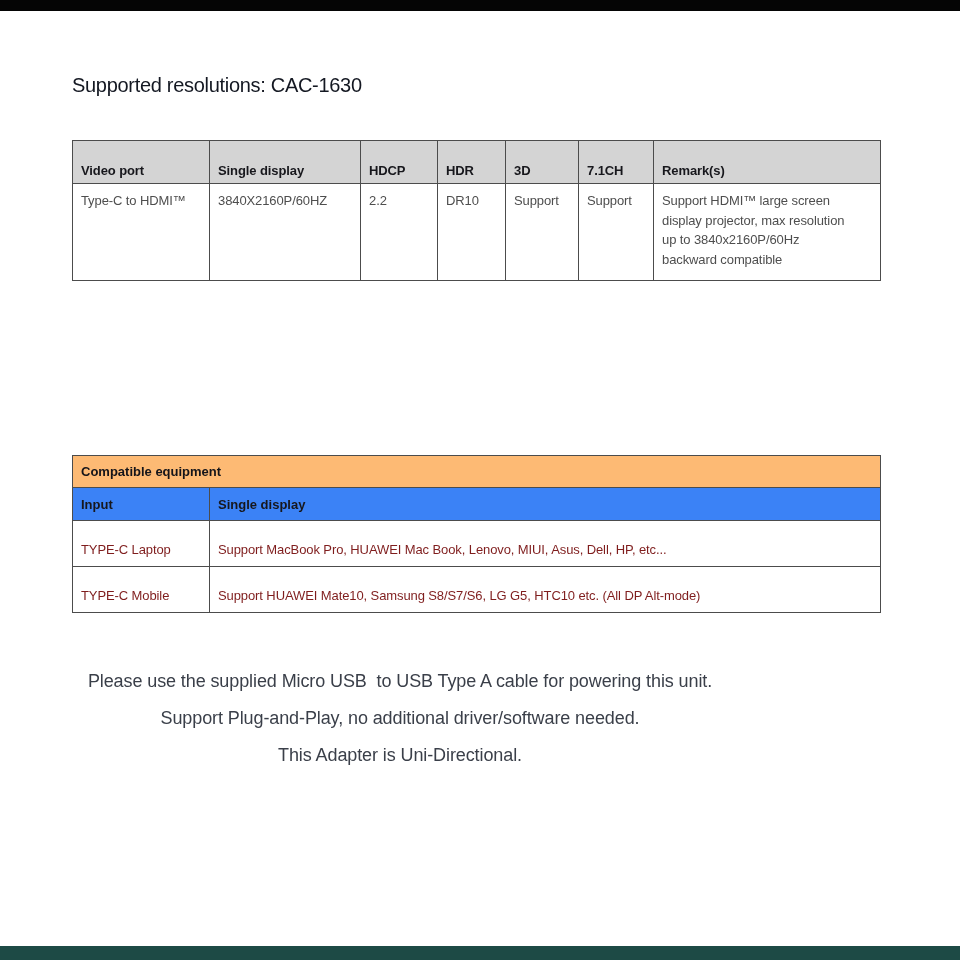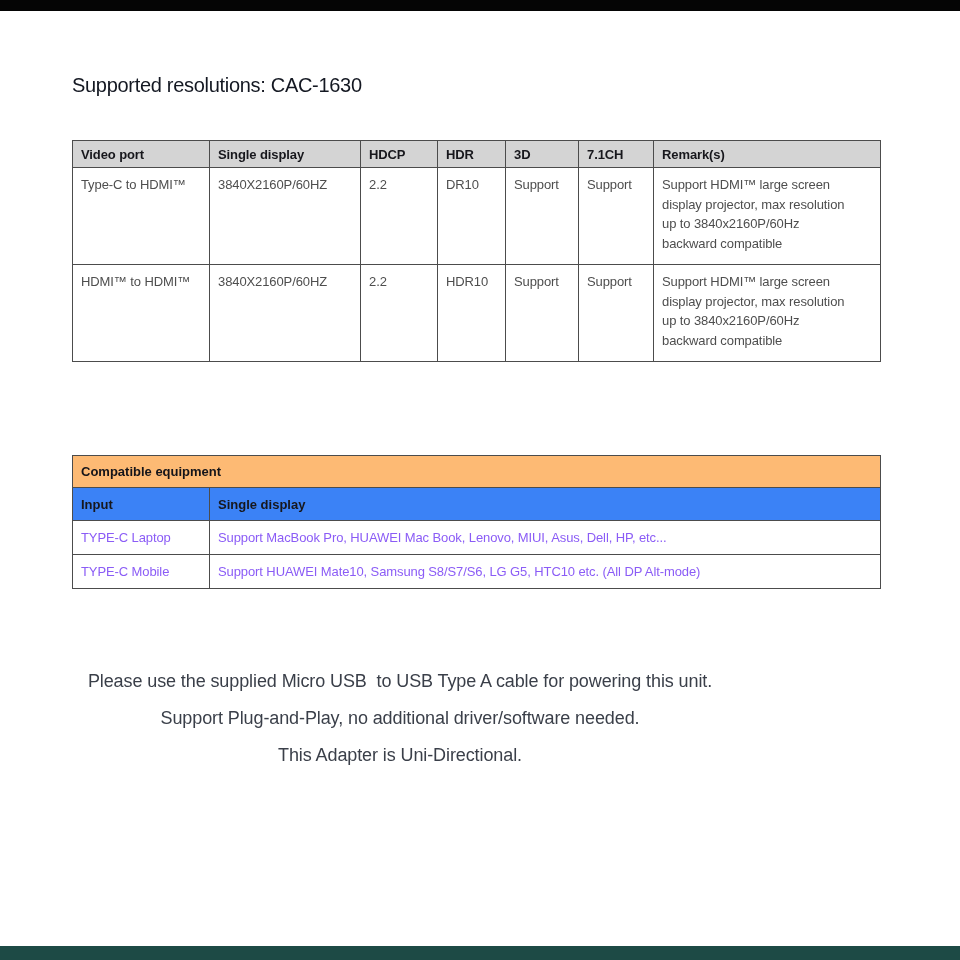--- a/index.html
+++ b/index.html
@@ -50,21 +50,21 @@
     border: 1px solid #4c4c4c;
   }
   .res-table thead th {
     background: #d4d4d4;
     height: 26px;
     font-size: 13px;
     font-weight: bold;
     color: #17171c;
     text-align: left;
     vertical-align: middle;
-    padding: 0 4px 0 8px;
+    padding: 16px 4px 0 8px;
     letter-spacing: -0.1px;
   }
   .res-table tbody td {
     height: 89px;
     vertical-align: top;
     padding: 7px 6px 0 8px;
     font-size: 13px;
     line-height: 19.5px;
     color: #4e4e4e;
     letter-spacing: -0.1px;
@@ -90,23 +90,23 @@
     font-size: 13px;
     font-weight: bold;
     color: #17171c;
     text-align: left;
     vertical-align: middle;
     padding: 0 4px 0 8px;
   }
   .compat-table .body-cell {
     height: 33px;
     font-size: 13px;
-    color: #8b5cf6;
+    color: #7f1d1d;
     vertical-align: middle;
-    padding: 0 4px 0 8px;
+    padding: 12px 4px 0 8px;
     letter-spacing: -0.1px;
   }
   .notes {
     position: absolute;
     left: 0; top: 663px;
     width: 800px;
     text-align: center;
     font-size: 18px;
     line-height: 37px;
     color: #3a3f49;
@@ -150,32 +150,20 @@
         <td>3840X2160P/60HZ</td>
         <td>2.2</td>
         <td>DR10</td>
         <td>Support</td>
         <td>Support</td>
         <td class="remark-cell">Support HDMI™ large screen
 display projector, max resolution
 up to 3840x2160P/60Hz
 backward compatible</td>
       </tr>
-      <tr>
-        <td>HDMI™ to HDMI™</td>
-        <td>3840X2160P/60HZ</td>
-        <td>2.2</td>
-        <td>HDR10</td>
-        <td>Support</td>
-        <td>Support</td>
-        <td class="remark-cell">Support HDMI™ large screen
-display projector, max resolution
-up to 3840x2160P/60Hz
-backward compatible</td>
-      </tr>
     </tbody>
   </table>
 
   <table class="compat-table">
     <colgroup>
       <col style="width:137px">
         <col style="width:671px">
     </colgroup>
     <tbody>
       <tr>

